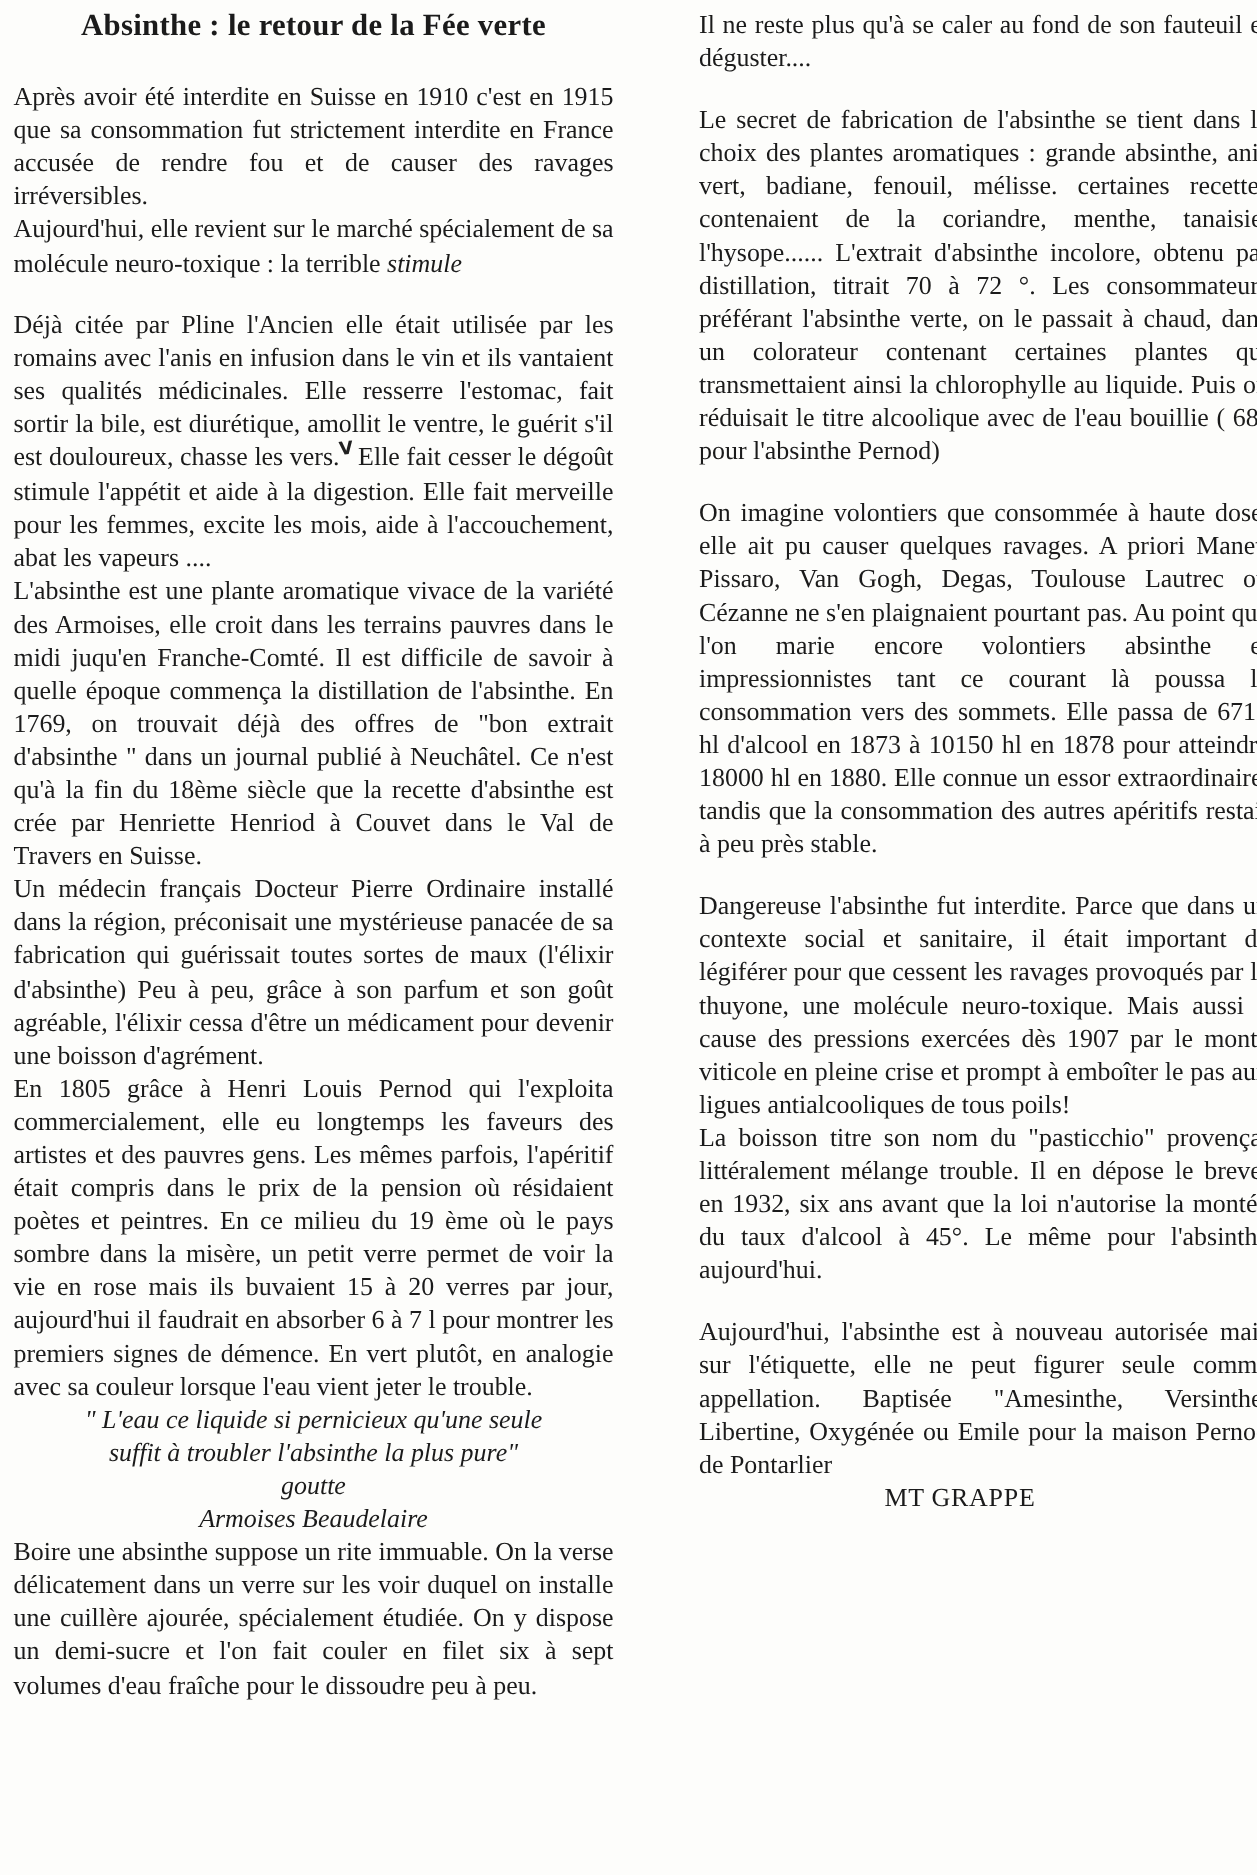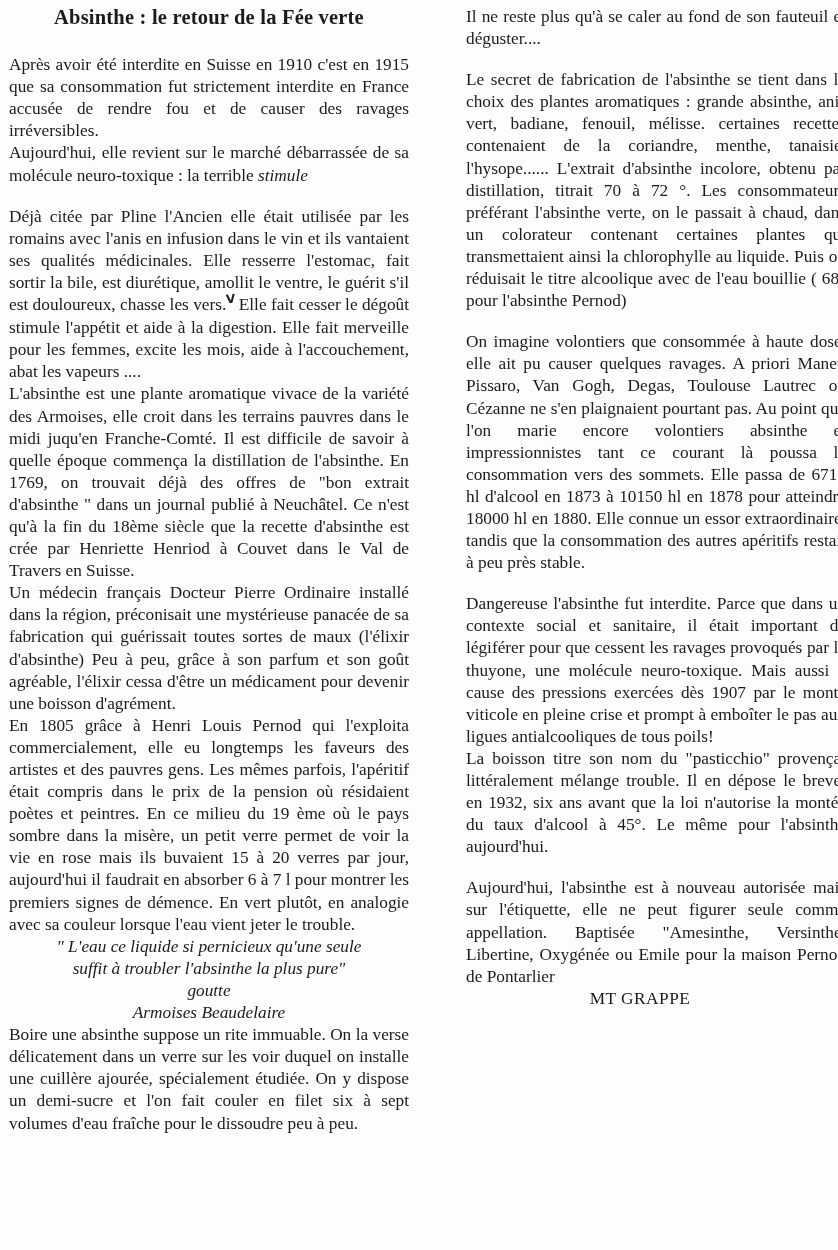--- a/index.html
+++ b/index.html
@@ -66,21 +66,21 @@
     width: 8px;
   }
 </style>
 </head>
 <body>
 
 <div class="page">
   <div class="col col-left">
       <p class="blk title">Absinthe : le retour de la Fée verte</p>
       <p class="blk body">Après avoir été interdite en Suisse en 1910 c'est en 1915 que sa consommation fut strictement interdite en France accusée de rendre fou et de causer des ravages irréversibles.</p>
-      <p class="blk body"><span>Aujourd'hui, elle revient sur le marché débarrassée de sa molécule neuro-toxique : la terrible </span><span class="italic">stimule</span></p>
+      <p class="blk body"><span>Aujourd'hui, elle revient sur le marché spécialement de sa molécule neuro-toxique : la terrible </span><span class="italic">stimule</span></p>
       <p class="blk body gap"><span>Déjà citée par Pline l'Ancien elle était utilisée par les romains avec l'anis en infusion dans le vin et ils vantaient ses qualités médicinales. Elle resserre l'estomac, fait sortir la bile, est diurétique, amollit le ventre, le guérit s'il est douloureux, chasse les vers.</span><span class="caret">V</span><span> Elle fait cesser le dégoût stimule l'appétit et aide à la digestion. Elle fait merveille pour les femmes, excite les mois, aide à l'accouchement, abat les vapeurs ....</span></p>
       <p class="blk body">L'absinthe est une plante aromatique vivace de la variété des Armoises, elle croit dans les terrains pauvres dans le midi juqu'en Franche-Comté. Il est difficile de savoir à quelle époque commença la distillation de l'absinthe. En 1769, on trouvait déjà des offres de "bon extrait d'absinthe " dans un journal publié à Neuchâtel. Ce n'est qu'à la fin du 18ème siècle que la recette d'absinthe est crée par Henriette Henriod à Couvet dans le Val de Travers en Suisse.</p>
       <p class="blk body">Un médecin français Docteur Pierre Ordinaire installé dans la région, préconisait une mystérieuse panacée de sa fabrication qui guérissait toutes sortes de maux (l'élixir d'absinthe) Peu à peu, grâce à son parfum et son goût agréable, l'élixir cessa d'être un médicament pour devenir une boisson d'agrément.</p>
       <p class="blk body">En 1805 grâce à Henri Louis Pernod qui l'exploita commercialement, elle eu longtemps les faveurs des artistes et des pauvres gens. Les mêmes parfois, l'apéritif était compris dans le prix de la pension où résidaient poètes et peintres. En ce milieu du 19 ème où le pays sombre dans la misère, un petit verre permet de voir la vie en rose mais ils buvaient 15 à 20 verres par jour, aujourd'hui il faudrait en absorber 6 à 7 l pour montrer les premiers signes de démence. En vert plutôt, en analogie avec sa couleur lorsque l'eau vient jeter le trouble.</p>
       <p class="blk quote">
         <span class="qline">" L'eau ce liquide si pernicieux qu'une seule</span>
         <span class="qline">suffit à troubler l'absinthe la plus pure"</span>
         <span class="qline">goutte</span>
         <span class="qline">Armoises Beaudelaire</span>
       </p>

